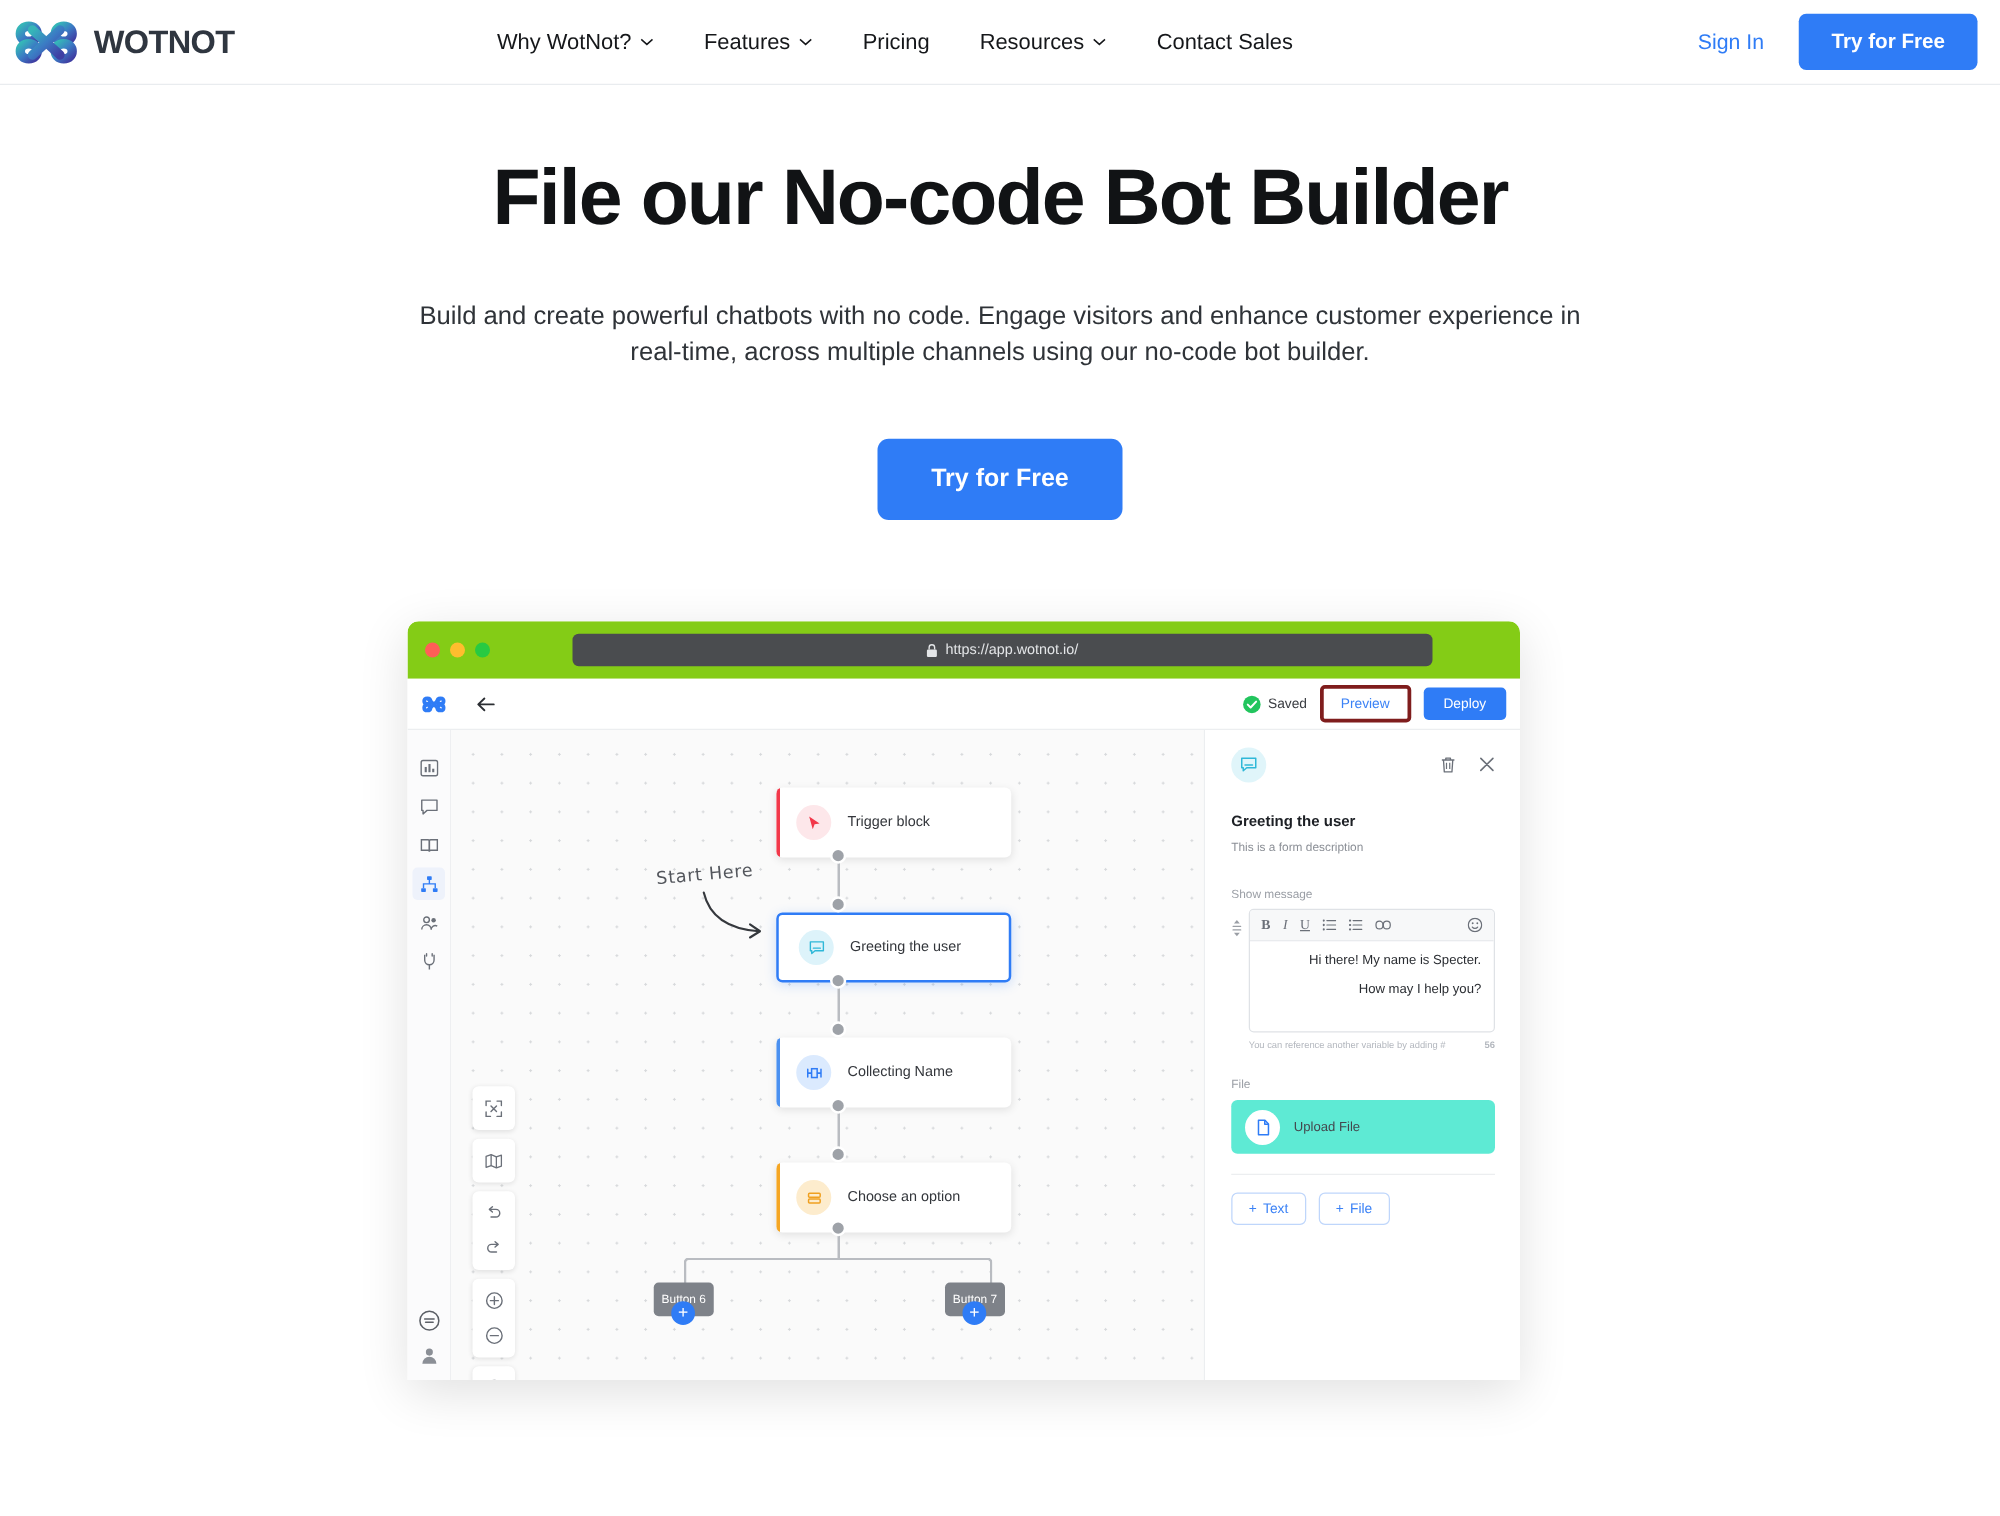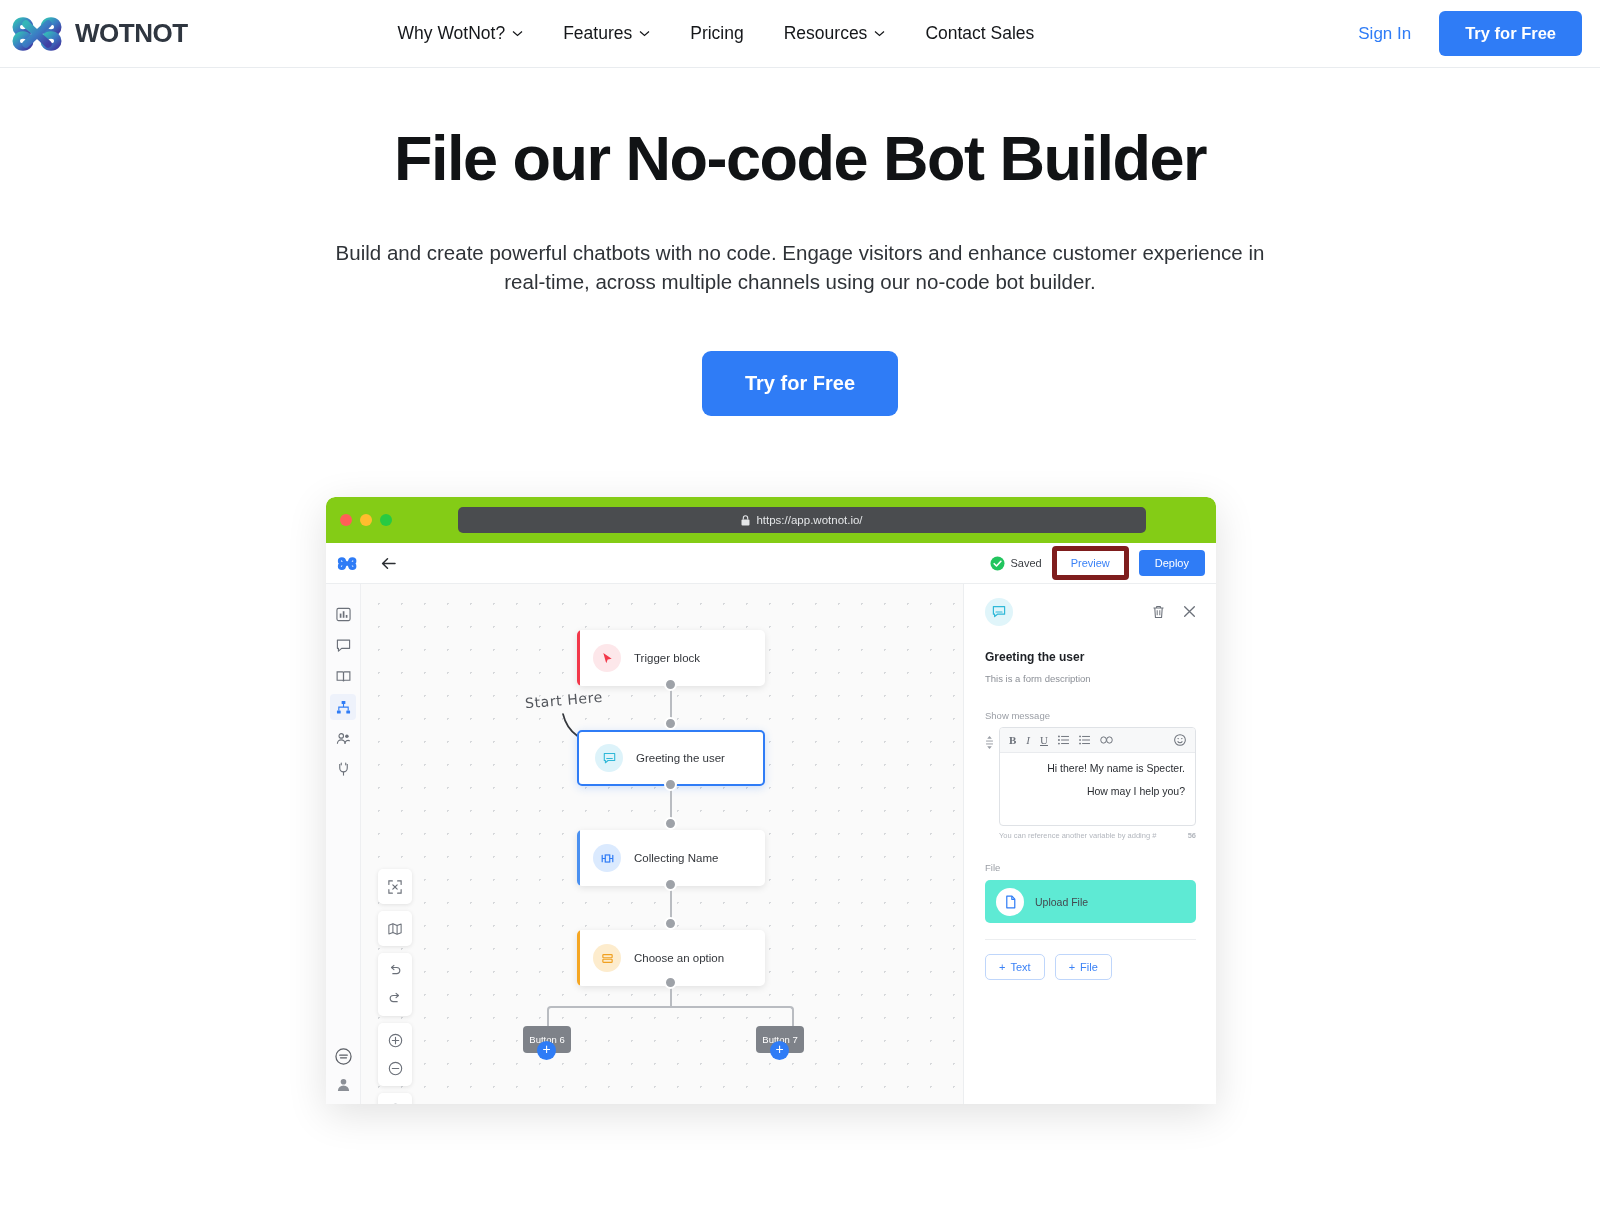--- a/index.html
+++ b/index.html
@@ -94,21 +94,21 @@
   .flow-title {
     position: absolute; left: 0; right: 0; text-align: center;
     font-size: 12.5px; color: #32353a; pointer-events: none;
   }
   .app-header-right {
     margin-left: auto; display: flex; align-items: center; gap: 10px; z-index: 2;
   }
   .saved { display: flex; align-items: center; gap: 5px; font-size: 11px; color: #3a3d42; }
   .check-badge { width: 15px; height: 15px; display:block; }
   .btn-preview {
-    font-size: 11px; color: #3b82f6; background: #fff; border: 5px solid #7f1d1d;
+    font-size: 11px; color: #3b82f6; background: #fff; border: 3px solid #7f1d1d;
     border-radius: 4px; padding: 6px 14px; cursor: pointer;
     font-family: "Liberation Sans", sans-serif;
   }
   .btn-deploy {
     font-size: 11px; color: #fff; background: #2f7cf6; border: none;
     border-radius: 4px; padding: 7px 16px; cursor: pointer;
     font-family: "Liberation Sans", sans-serif;
   }
 
   
@@ -154,21 +154,21 @@
     font-family: "DejaVu Sans", sans-serif;
     font-size: 14px; color: #53565c; letter-spacing: .6px;
     transform: rotate(-5deg);
   }
   .start-arrow { position: absolute; left: 198px; top: 127px; }
 
   .node {
     position: absolute; width: 188px; height: 56px; background: #fff;
     border-radius: 5px; box-shadow: 0 2px 7px rgba(0,0,0,.10);
     display: flex; align-items: center; padding-left: 16px;
-    overflow: hidden; cursor: pointer;
+    overflow: hidden; cursor: pointer; margin-left: 44px;
   }
   .node .accent {
     position: absolute; left: 0; top: 0; bottom: 0; width: 3px;
   }
   .node .n-icon {
     width: 28px; height: 28px; border-radius: 50%;
     display: flex; align-items: center; justify-content: center; flex: none;
   }
   .node .n-label { font-size: 11.5px; color: #33363b; margin-left: 13px; }
   .node.selected { border: 2px solid #2f7cf6; box-shadow: 0 2px 9px rgba(47,124,246,.22); }

